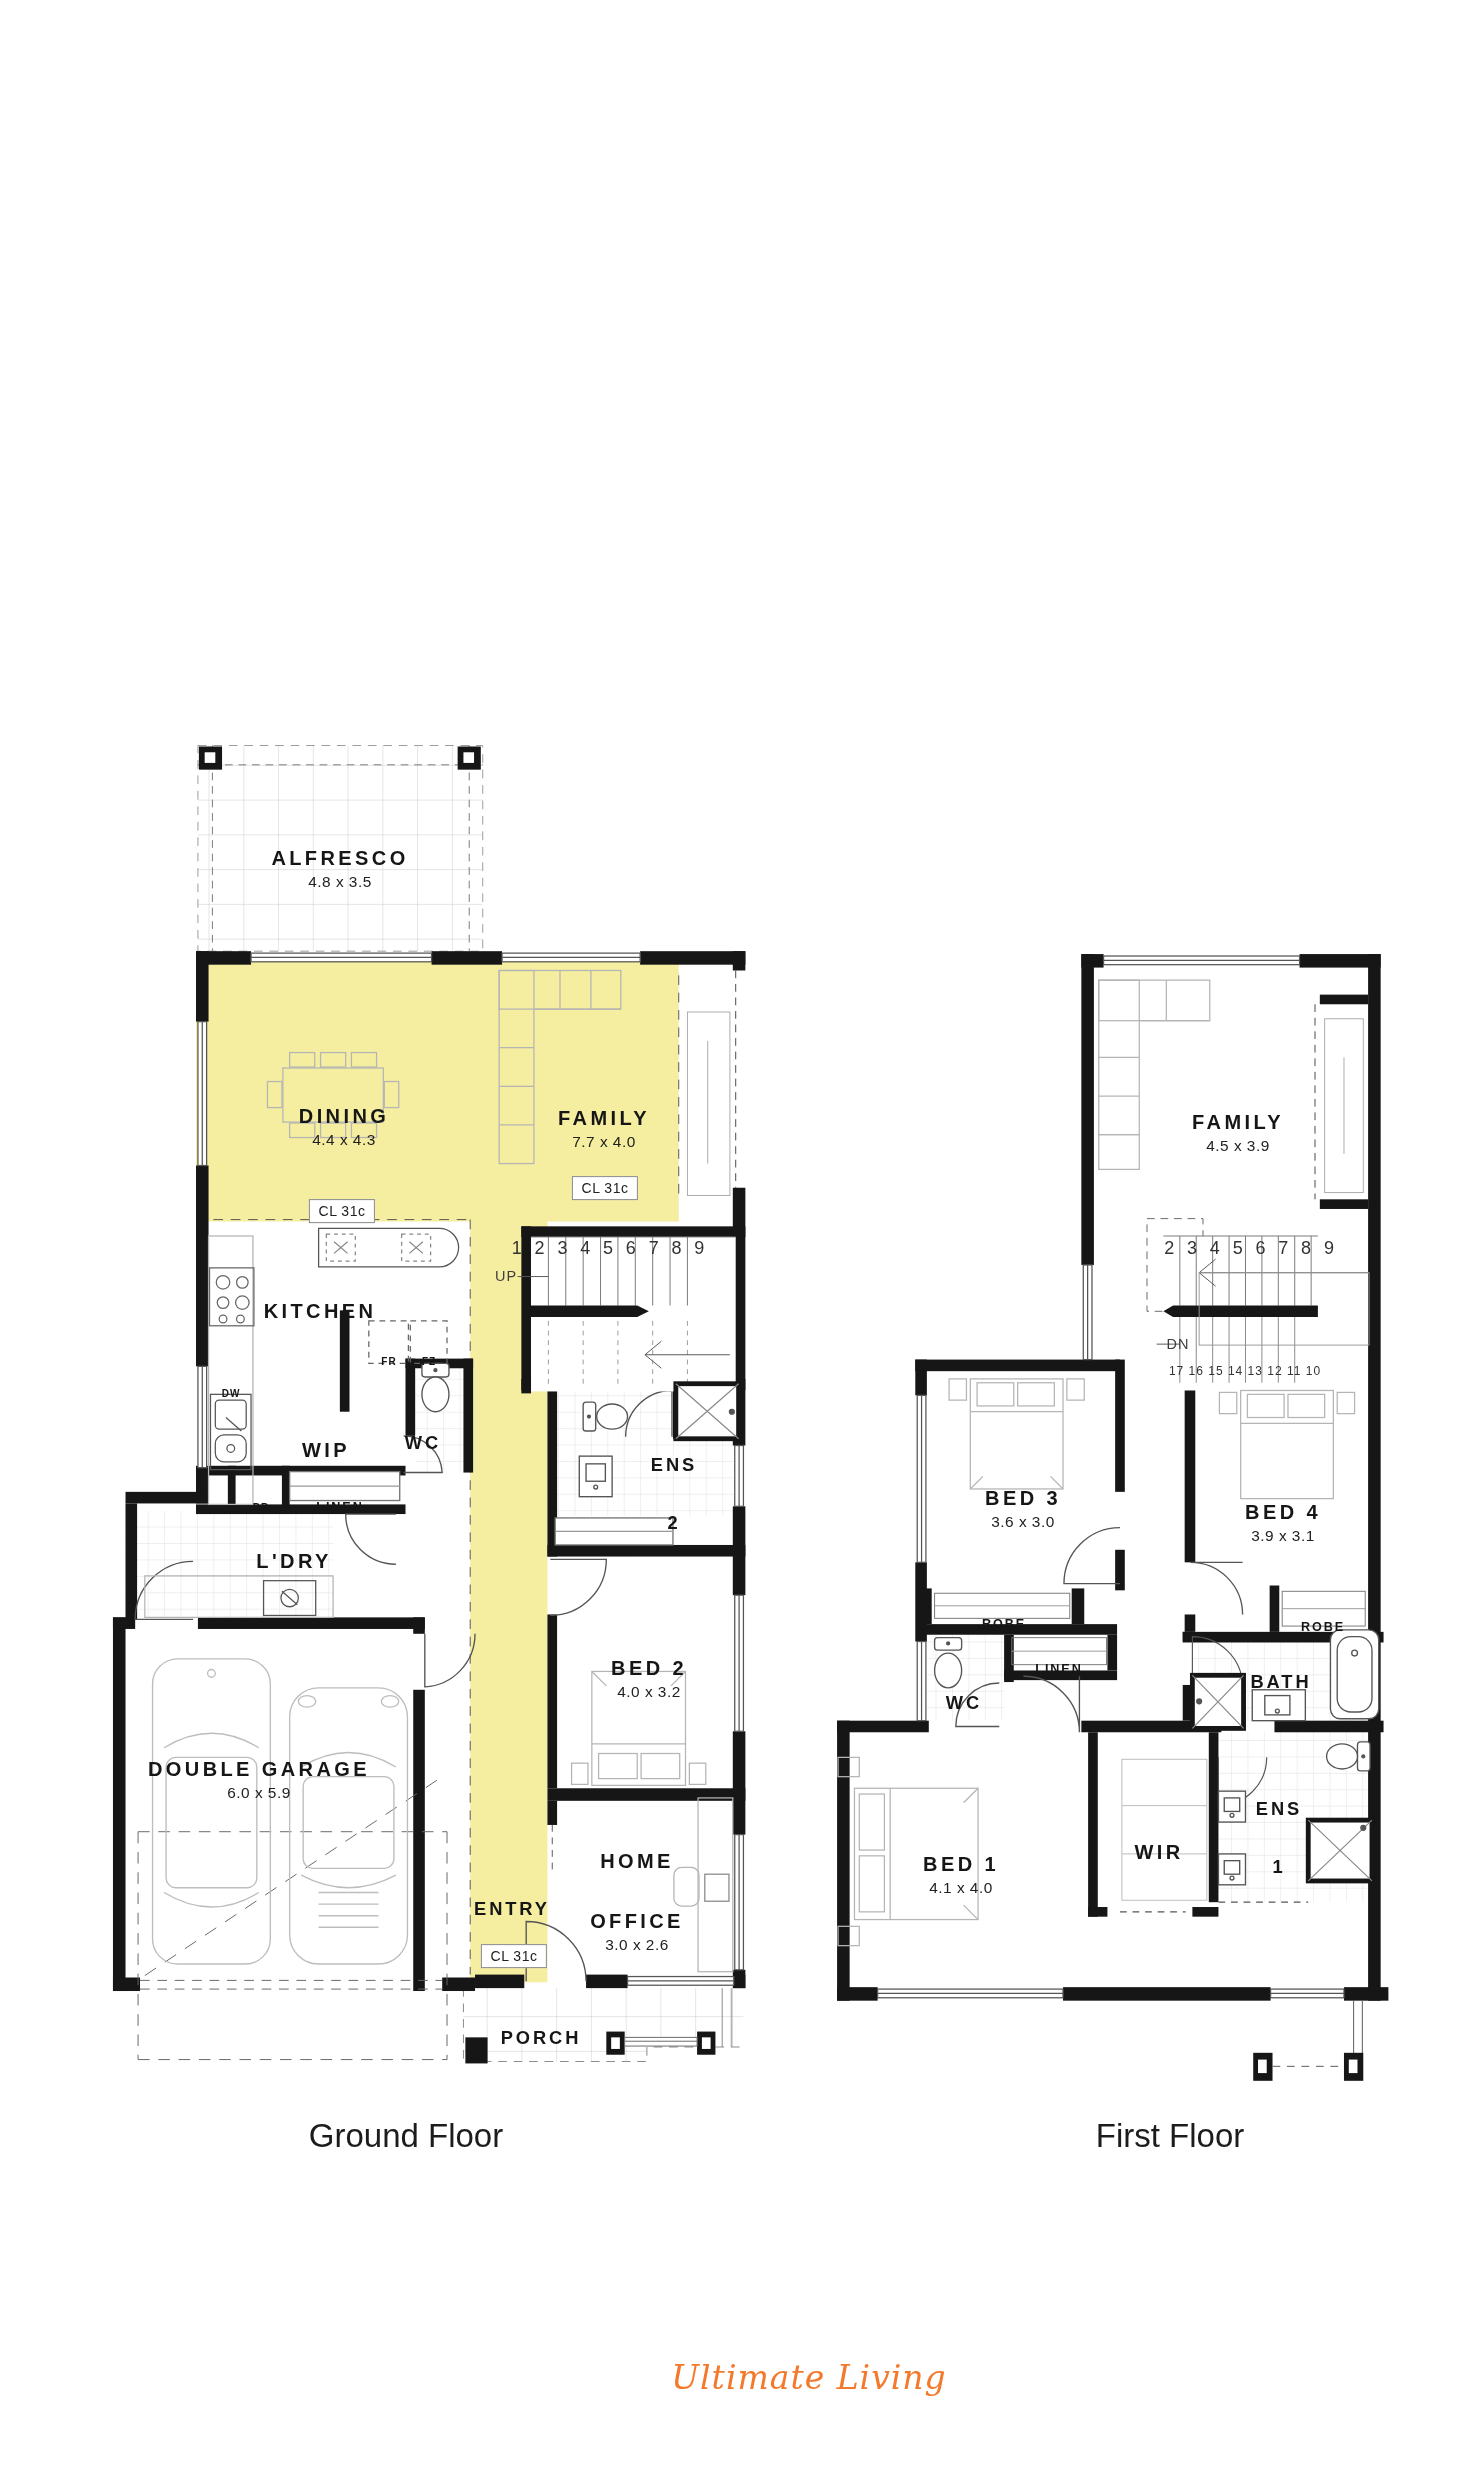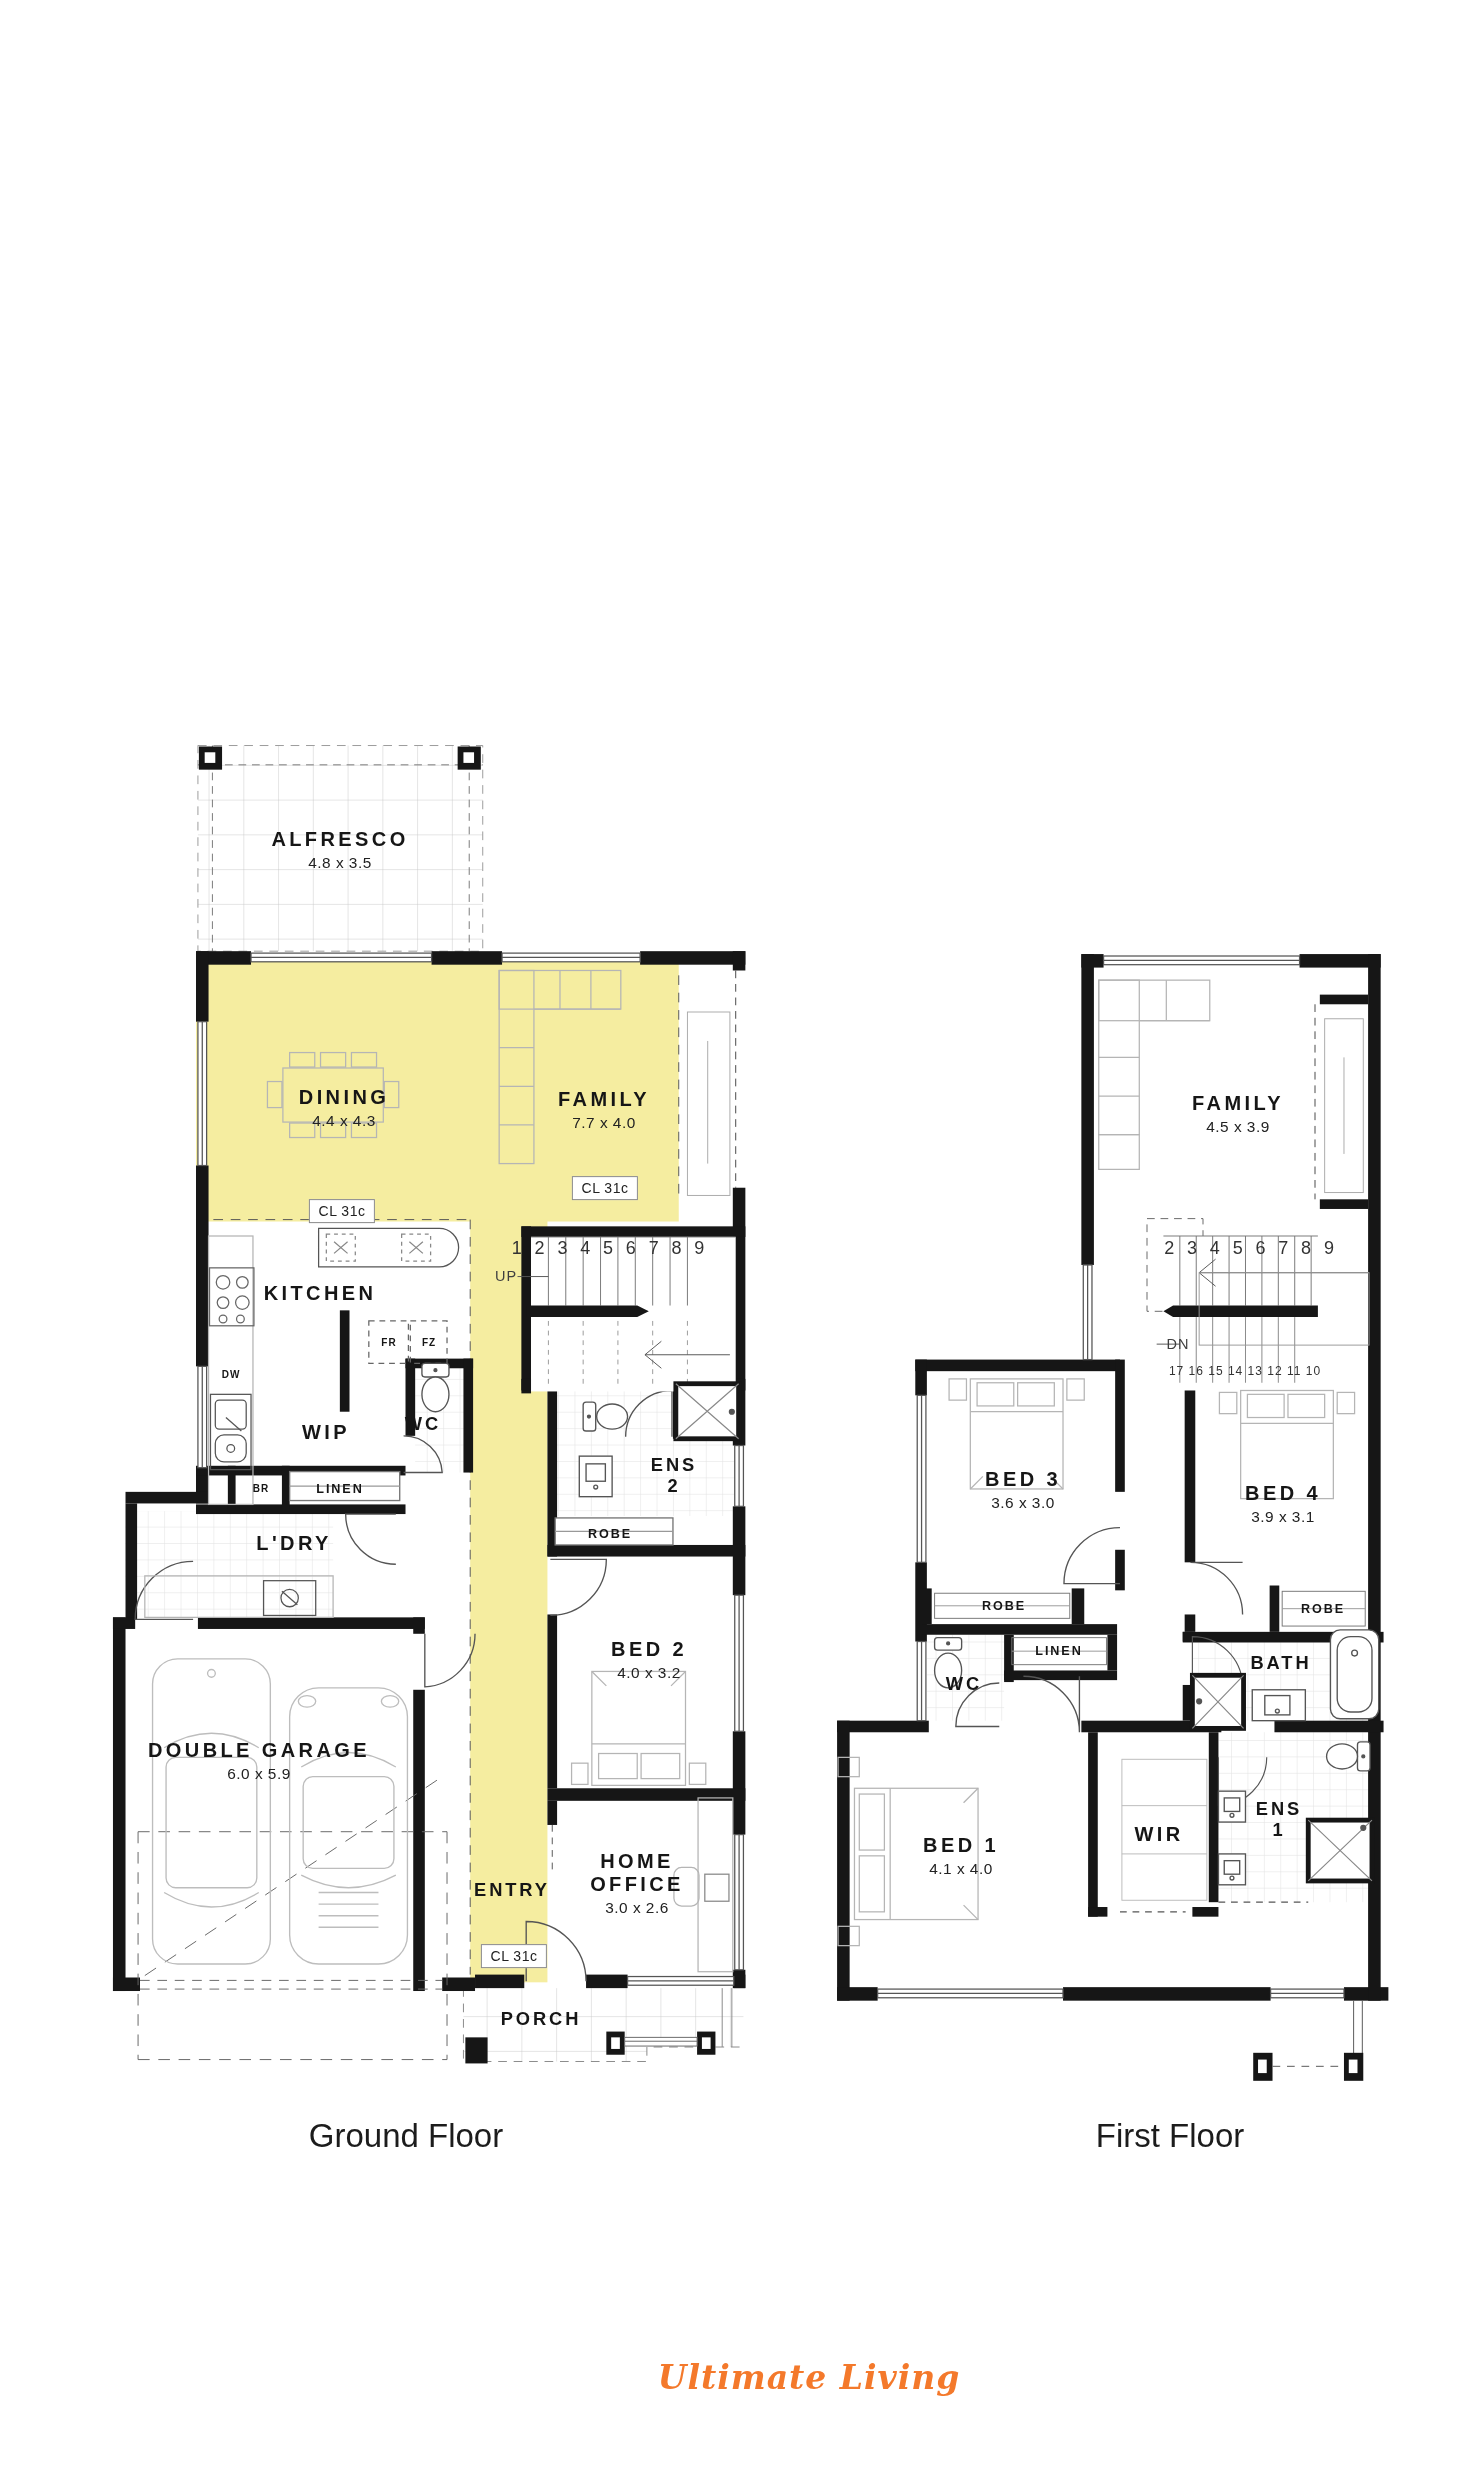--- a/index.html
+++ b/index.html
@@ -1,32 +1,32 @@
 <!DOCTYPE html>
 <html><head>
 <meta charset="utf-8">
 <style>
   html,body{margin:0;padding:0;background:#fff;}
   .canvas{position:relative;width:1483px;height:2472px;background:#fff;overflow:hidden;
           font-family:"Liberation Sans",sans-serif;}
   .plan-svg{position:absolute;left:0;top:0;}
   .lbl{position:absolute;transform:translate(-50%,-50%);text-align:center;color:#161616;white-space:nowrap;}
-  .rname{font-weight:bold;font-size:20px;letter-spacing:3.4px;line-height:1.15;}
+  .rname{font-weight:bold;font-size:20px;letter-spacing:3.4px;line-height:1.15;margin-top:37px;}
   .rname.md{font-size:18.3px;letter-spacing:2.9px;}
   .rname.sm{font-size:12.6px;letter-spacing:1.9px;}
   .rname.xs{font-size:10px;letter-spacing:1px;text-align:center;}
   .rdims{font-size:15.4px;letter-spacing:0.5px;margin-top:2.9px;font-weight:400;color:#222;}
   .clbox{position:absolute;transform:translate(-50%,-50%);background:#fff;border:1.4px solid #8a8a8a;
          padding:2.9px 8.7px;font-size:14px;color:#222;letter-spacing:0.5px;margin-top:35px;}
   .stairnum{position:absolute;transform:translate(-50%,-50%);font-size:18px;color:#333;letter-spacing:3.9px;white-space:nowrap;}
   .stairnum.tight{letter-spacing:1px;font-size:12px;}
   .updn{position:absolute;transform:translate(-50%,-50%);font-size:14.5px;color:#404040;letter-spacing:1px;}
   .caption{position:absolute;transform:translate(-50%,-50%);font-size:33px;color:#1c1c1c;}
   .logo{position:absolute;transform:translate(-50%,-50%);font-family:"DejaVu Serif",serif;
-        font-style:italic;font-weight:bold;font-size:33px;letter-spacing:1px;}
+        font-style:italic;font-weight:normal;font-size:33px;letter-spacing:1px;}
 </style>
 </head>
 <body>
 
 <div class="canvas">
 
 <svg class="plan-svg" width="1483" height="2472" viewBox="0 0 1536 2560">
   <defs>
     <pattern id="gridBig" width="36" height="36" patternUnits="userSpaceOnUse">
       <path d="M36 0H0V36" fill="none" stroke="#c9c9c9" stroke-width="1"></path>

